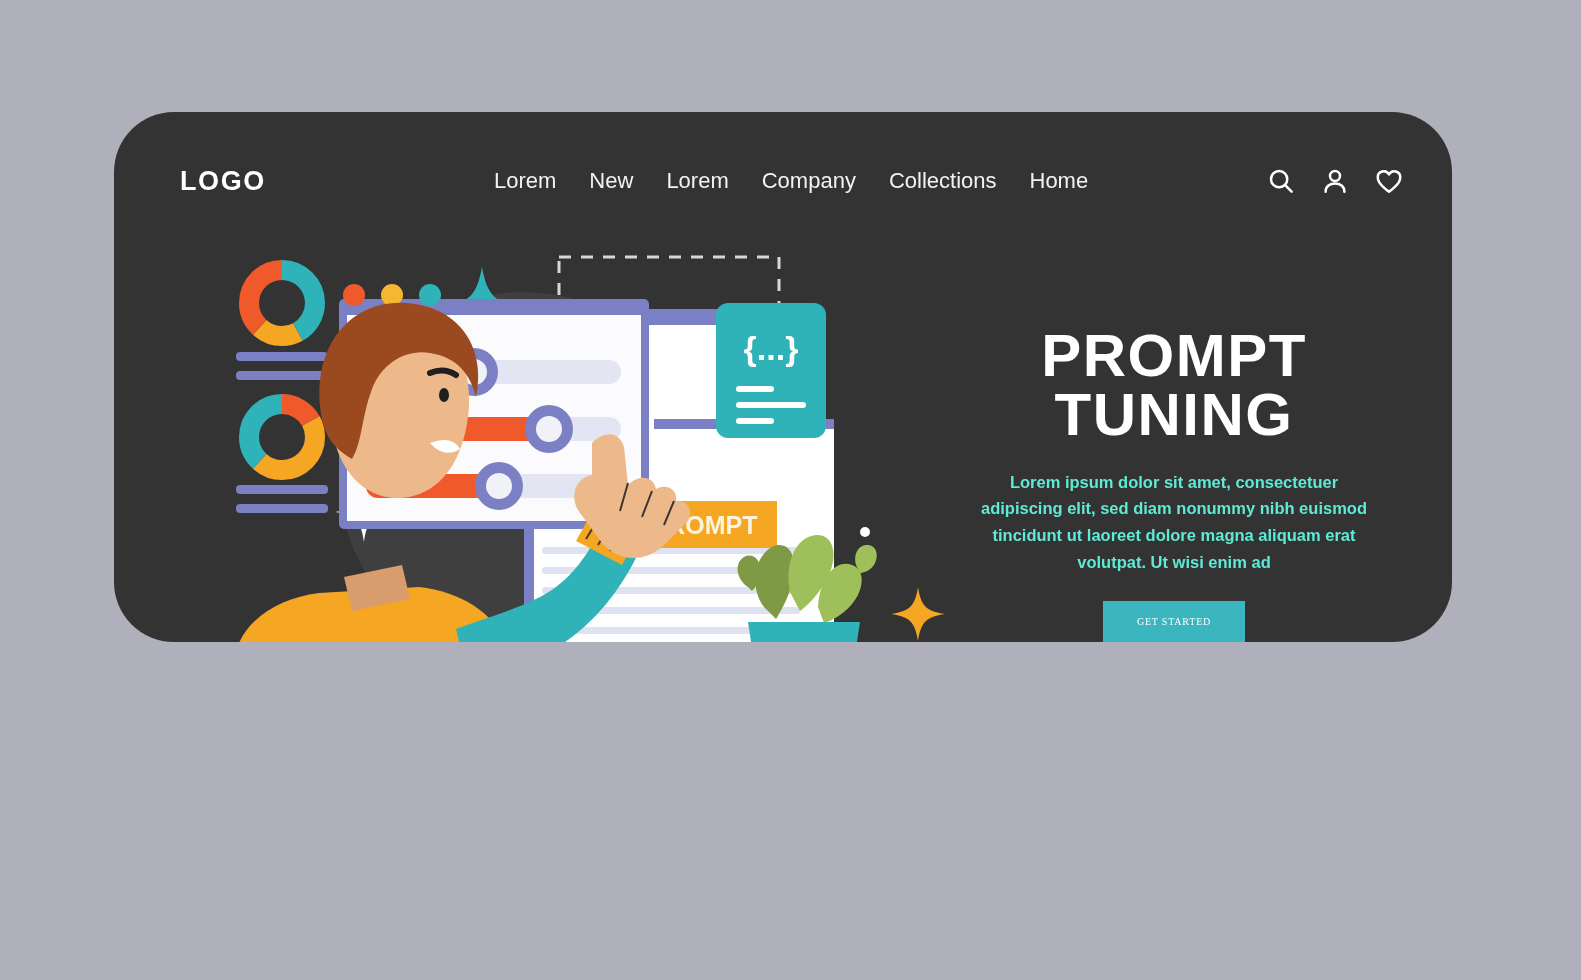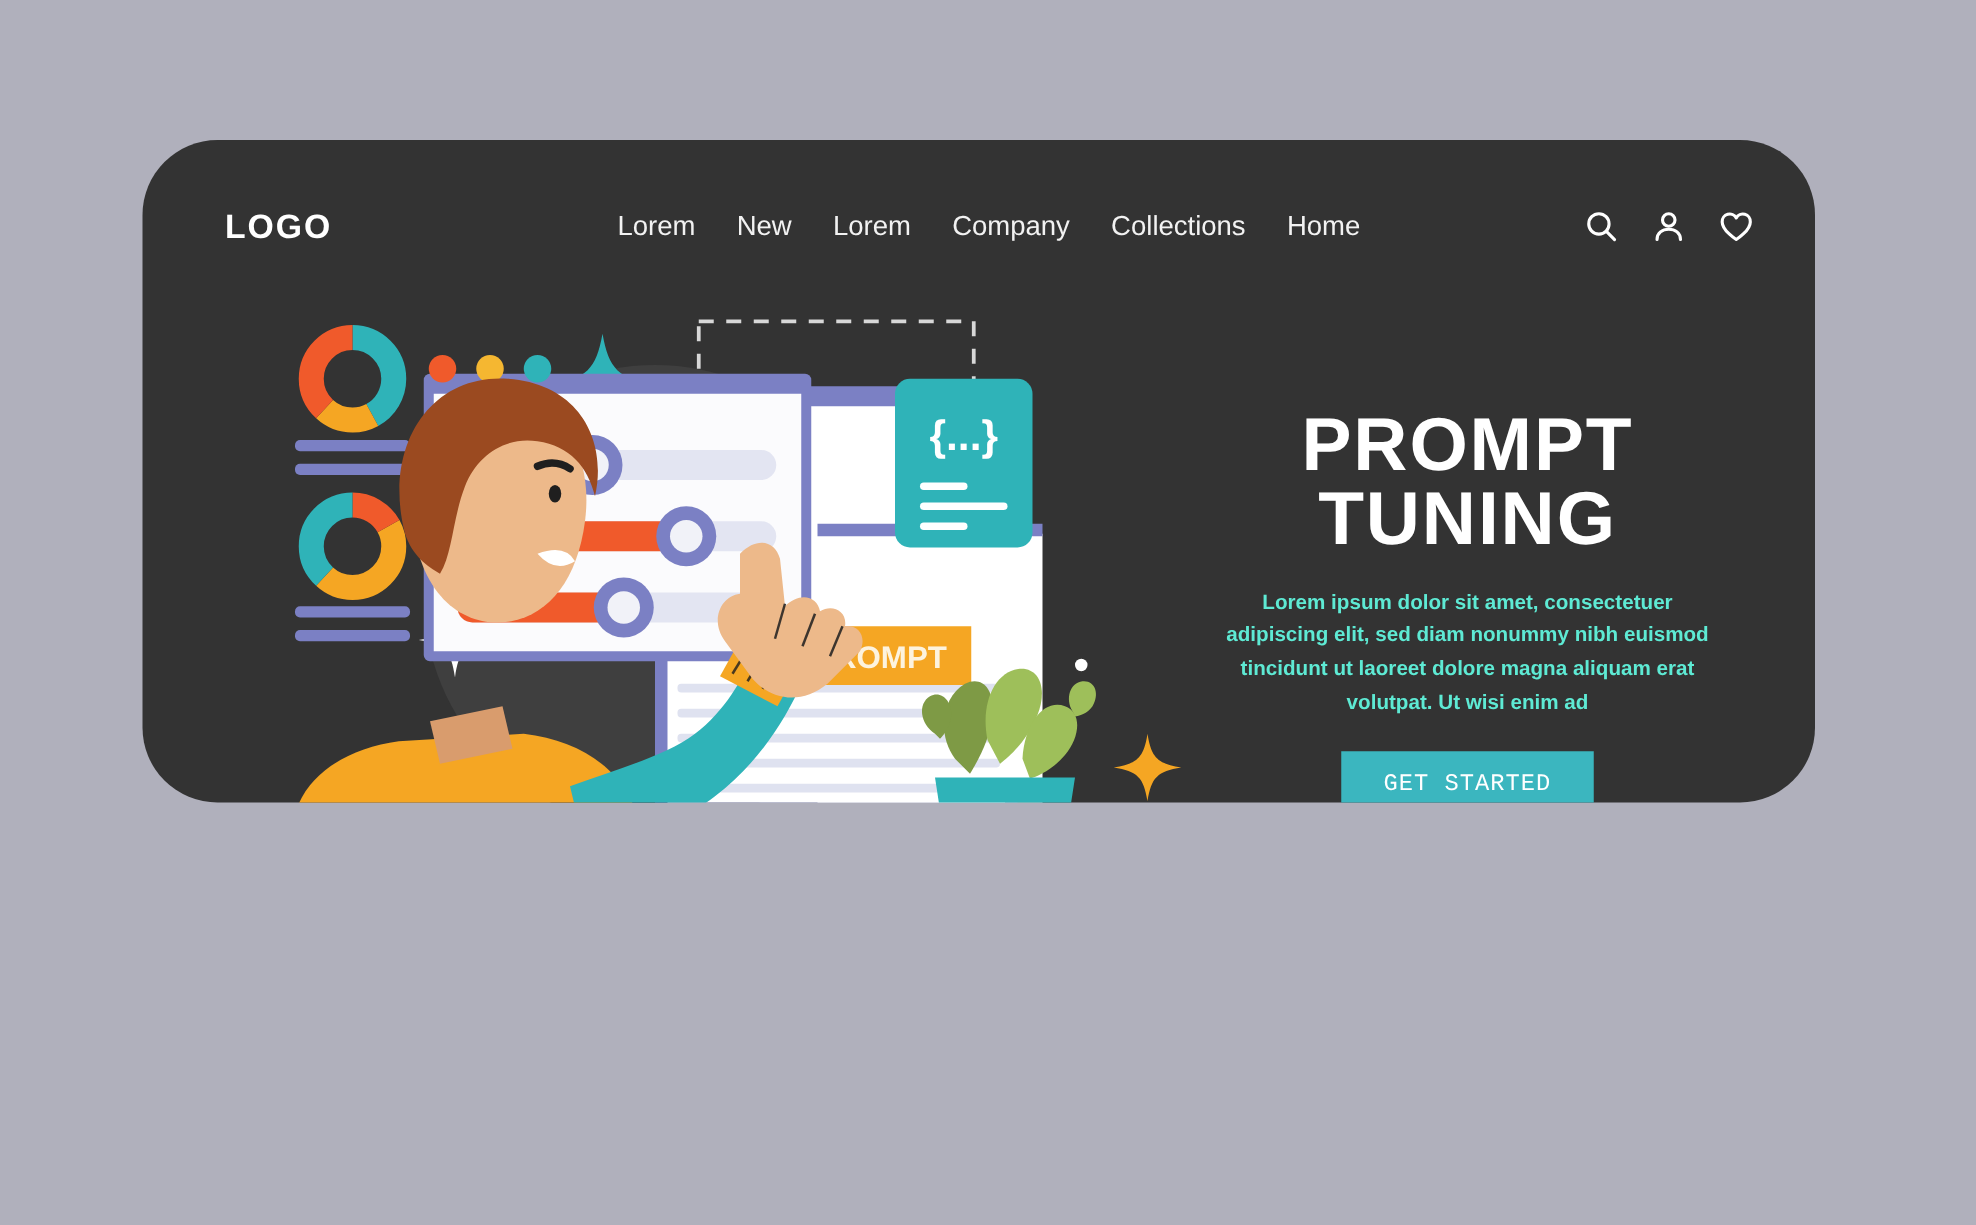--- a/index.html
+++ b/index.html
@@ -97,26 +97,26 @@
     color: #5eead4;
     font-size: 16.5px;
     line-height: 1.62;
     font-weight: bold;
   }
   .cta-wrap { margin-top: 26px; }
   .cta {
     display: inline-block;
     background: #3bb6bf;
     color: #ffffff;
-    font-size: 19px;
+    font-size: 10px;
     letter-spacing: 0.8px;
     padding: 15px 34px;
     border: none;
     cursor: pointer;
-    font-family: Liberation Mono, monospace;
+    font-family: Liberation Serif, serif;
   }
 
   
   .illustration {
     position: absolute;
     left: 110px;
     top: 135px;
     width: 730px;
     height: 530px;
   }

